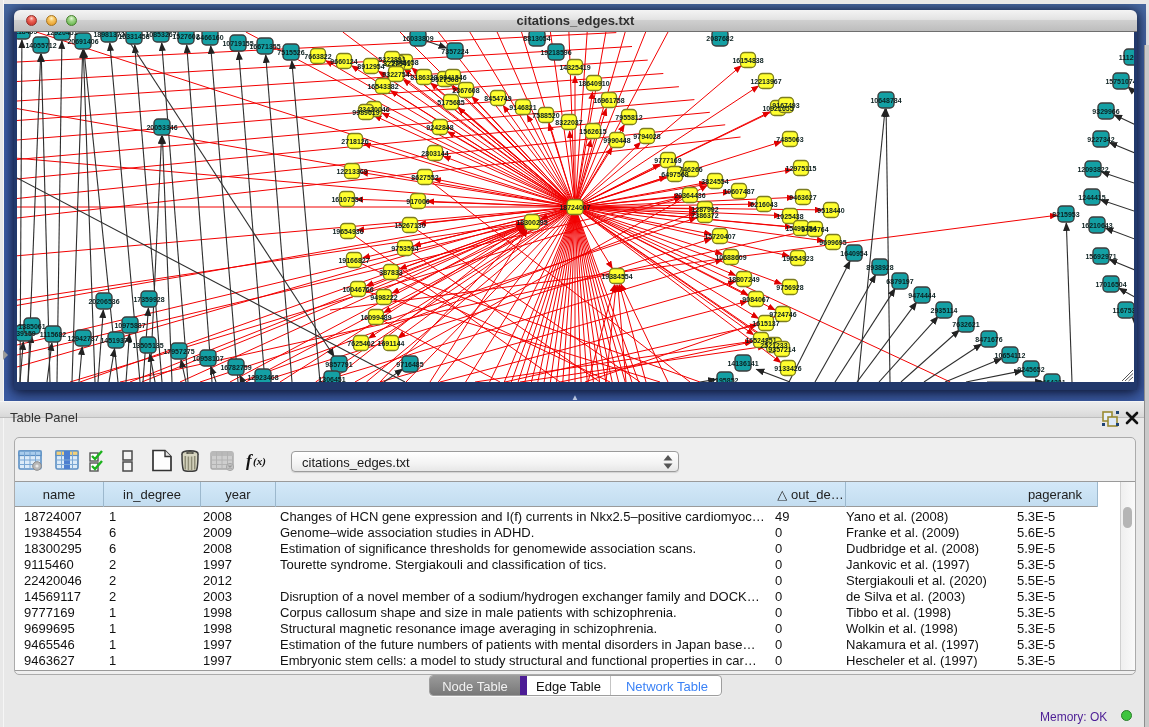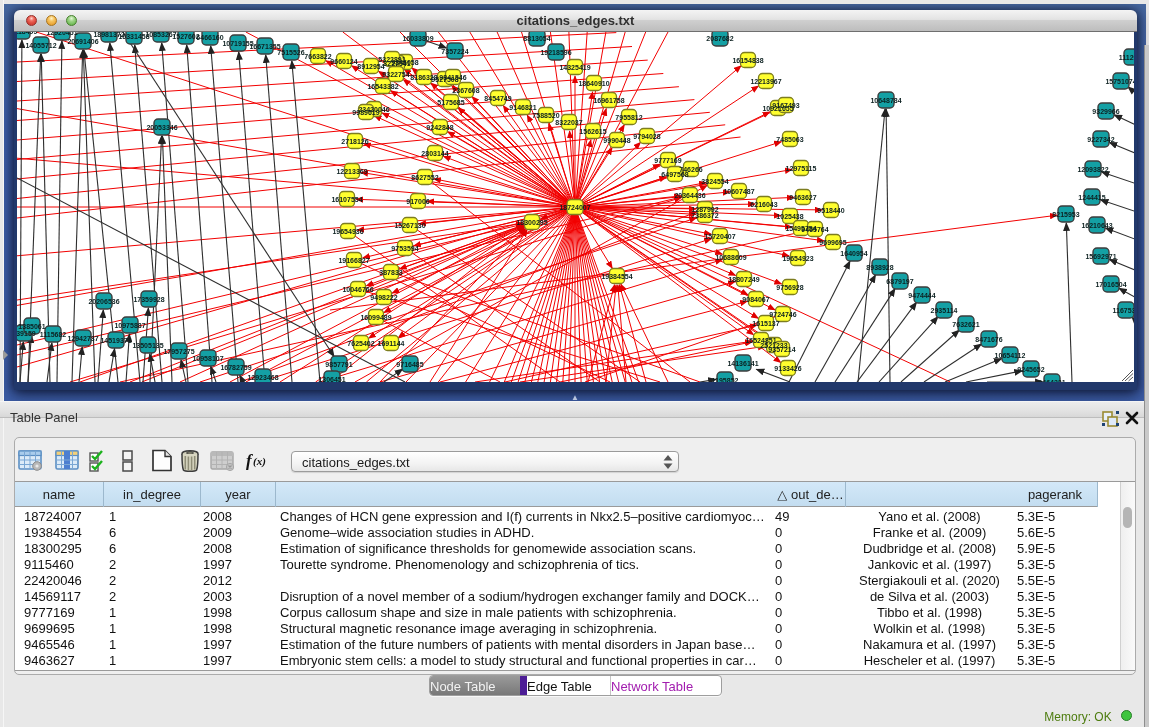--- a/index.html
+++ b/index.html
@@ -30,35 +30,35 @@
 
 #dd{left:291px;top:451px;width:388px;height:21px;border:1px solid #9b9b9b;border-radius:4px;
   background:linear-gradient(180deg,#ffffff 0%,#f3f3f3 60%,#e7e7e7 100%);box-shadow:0 1px 1px rgba(0,0,0,.12)}
 #dd .t{position:absolute;left:10px;top:3px;font-size:13px;color:#1a1a1a}
 
 #tbl{left:15px;top:481px;width:1120px;height:190px;background:#fff;border-top:1px solid #9a9a9a;border-bottom:1px solid #9a9a9a;overflow:hidden}
 #thead{position:absolute;left:0;top:0;height:25px;width:1083px;background:linear-gradient(180deg,#d3e8f8 0%,#c3ddf0 100%);border-bottom:1px solid #9a9a9a}
 #thead span{position:absolute;font-size:13px;color:#222;text-align:center;border-right:1px solid #9cb8cd;height:25px;top:0;padding-top:5px}
 .trow{position:absolute;left:0;width:1083px;height:16px;font-size:13px;color:#111;white-space:nowrap}
 .trow span{position:absolute;top:1px}
-.c1{left:9px}.c2{left:94px}.c3{left:188px}.c4{left:265px;width:489px;overflow:hidden}.c5{left:760px}.c6{left:831px;width:167px;text-align:center}.c7{left:1002px}
+.c1{left:9px}.c2{left:94px}.c3{left:188px}.c4{left:265px;width:489px;overflow:hidden}.c5{left:760px}.c6{left:831px;width:167px;text-align:left}.c7{left:1002px}
 
 #h1{left:0;width:89px}#h2{left:89px;width:97px}#h3{left:186px;width:75px}#h4{left:261px;width:495px}
 #h5{left:756px;width:75px;text-align:left;padding-left:5px}#h6{left:831px;width:167px}#h7{left:998px;width:85px}
 
 #sbar{left:1120px;top:482px;width:15px;height:188px;background:linear-gradient(90deg,#efefef,#fafafa);border-left:1px solid #d0d0d0}
 #sthumb{left:1123px;top:507px;width:9px;height:21px;background:#b5b5b5;border-radius:5px}
 
 #tabs{left:429px;top:675px;width:293px;height:21px;border:1px solid #9e9e9e;border-radius:4px;background:#fff;overflow:hidden;
  box-shadow:0 1px 0 rgba(255,255,255,.7)}
-#tabs .seg{position:absolute;top:0;height:100%;font-size:13px;padding-top:3px}
+#tabs .seg{position:absolute;top:0;height:100%;font-size:13px;text-align:center;padding-top:3px}
 #seg1{left:0;width:90px;background:linear-gradient(180deg,#9a9a9a,#787878);color:#f2f2f2}
 #seg2{left:90px;width:90px;border-left:7px solid #4c1d95;color:#111}
-#seg3{left:180px;width:113px;border-left:1px solid #c4c4c4;color:#a21caf}
-#mem{left:1040px;top:710px;width:76px;height:14px;text-align:center;font-size:12px;color:#4d7c0f}
+#seg3{left:180px;width:113px;border-left:1px solid #c4c4c4;color:#3b82f6}
+#mem{left:1040px;top:710px;width:76px;height:14px;text-align:left;font-size:12px;color:#4c1d95}
 #memdot{left:1121px;top:710px;width:11px;height:11px;border-radius:50%;background:#3ec53e;border:1px solid #2a7d2a}
 
 #topedge{left:0;top:0;width:1149px;height:4px;background:#e8e8e8}
 #leftedge{left:0;top:0;width:4px;height:727px;background:#e8e8e8;border-right:1px solid #f6f6f6}
 
 #chev{left:569px;top:395px;width:12px;height:6px;color:#b8c4dd;font-size:8px;line-height:6px;text-align:center}
 </style></head><body>
 <div id="blue" class="abs">
   <div id="win" class="abs">
     <div id="canvas">
@@ -716,21 +716,21 @@
         <span class="c3">2008</span>
         <span class="c4">Estimation of significance thresholds for genomewide association scans.</span>
         <span class="c5">0</span>
         <span class="c6">Dudbridge et al. (2008)</span>
         <span class="c7">5.9E-5</span>
       </div>
       <div class="trow">
         <span class="c1">9115460</span>
         <span class="c2">2</span>
         <span class="c3">1997</span>
-        <span class="c4">Tourette syndrome. Phenomenology and schizophrenia of tics.</span>
+        <span class="c4">Tourette syndrome. Stergiakouli and classification of tics.</span>
         <span class="c5">0</span>
         <span class="c6">Jankovic et al. (1997)</span>
         <span class="c7">5.3E-5</span>
       </div>
       <div class="trow">
         <span class="c1">22420046</span>
         <span class="c2">2</span>
         <span class="c3">2012</span>
         <span class="c5">0</span>
         <span class="c6">Stergiakouli et al. (2020)</span>

